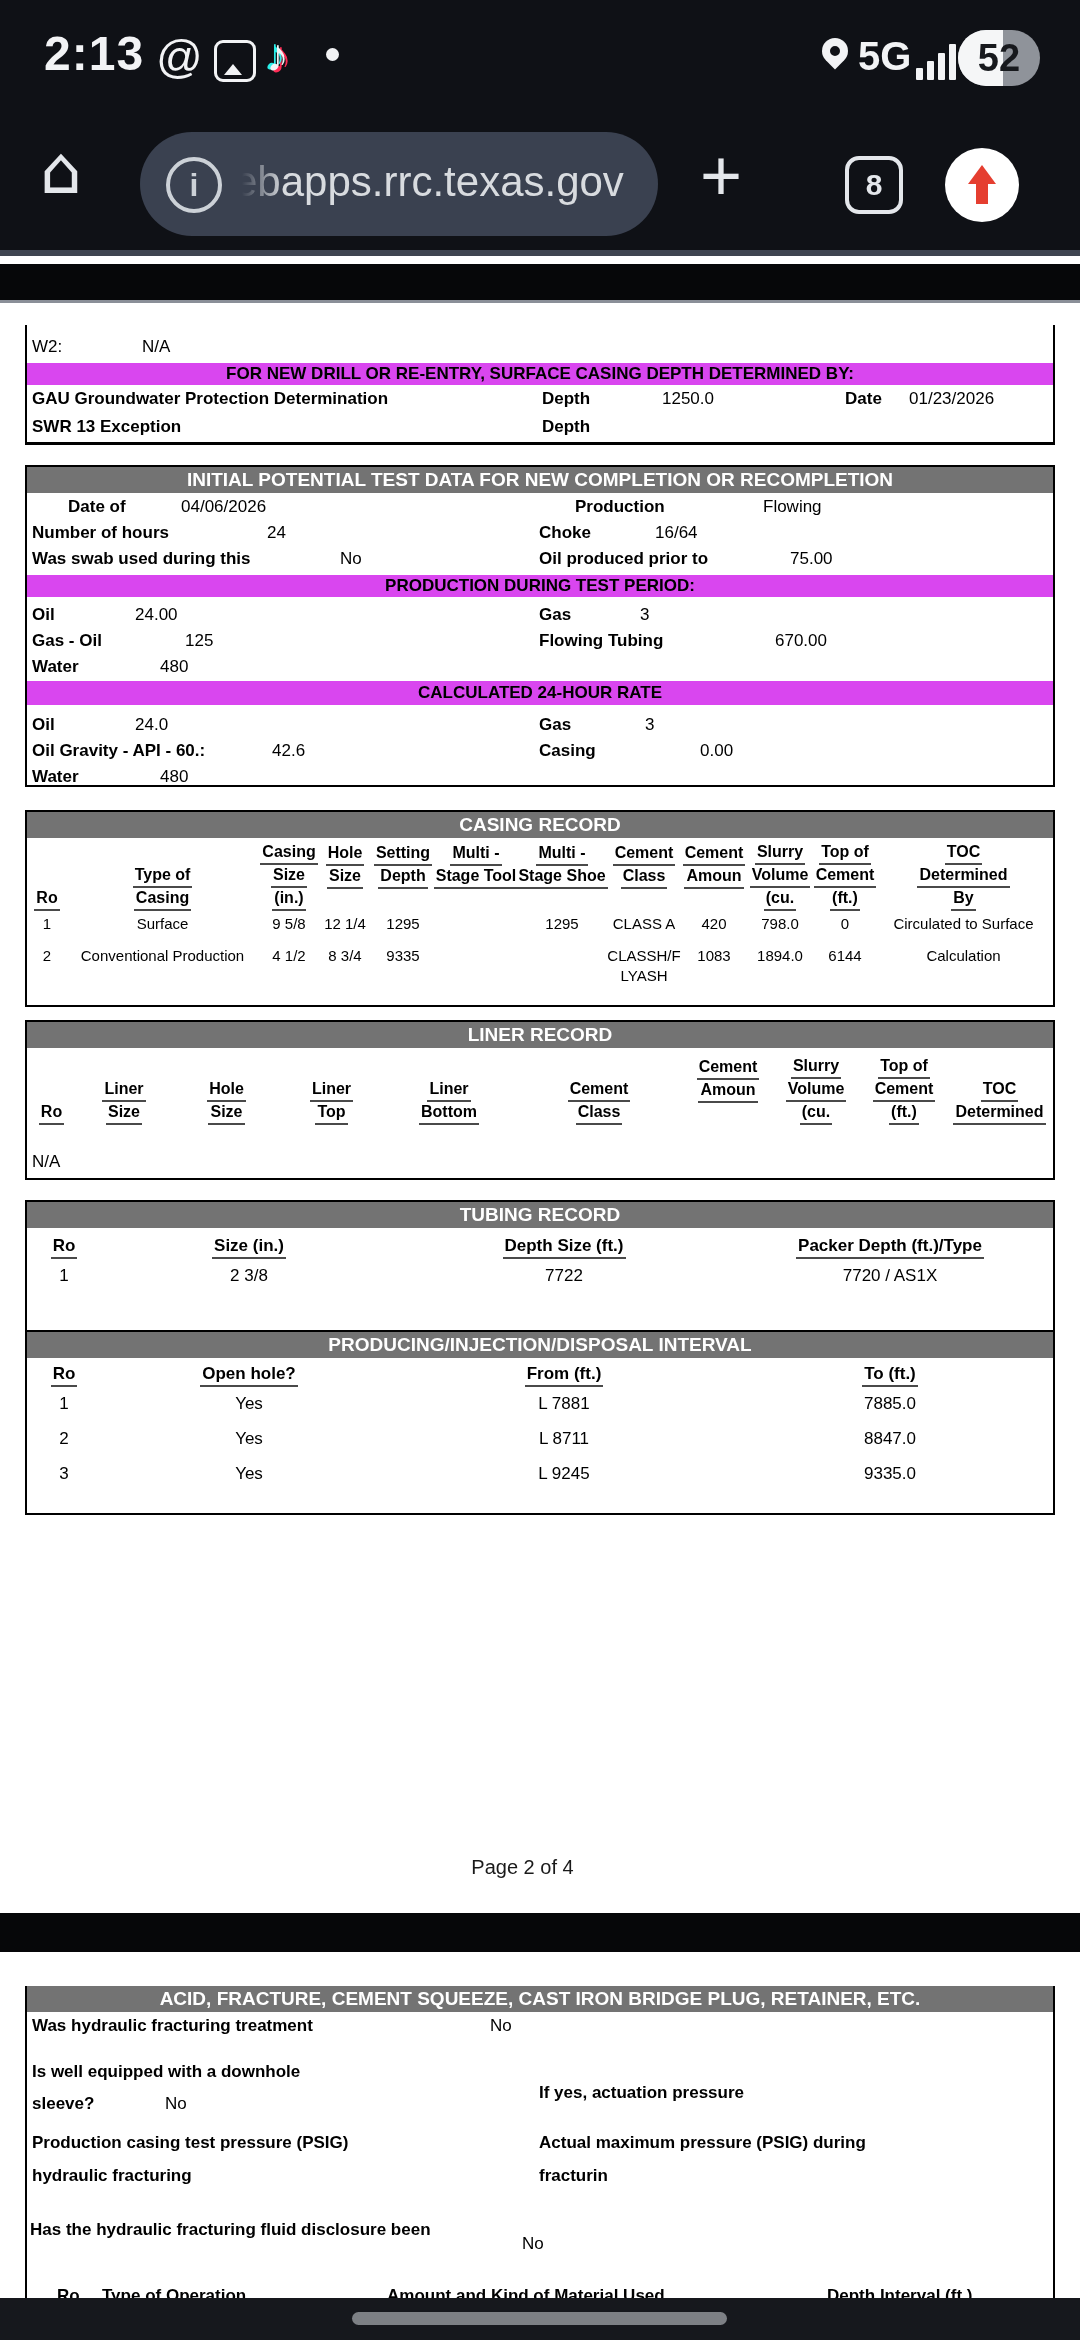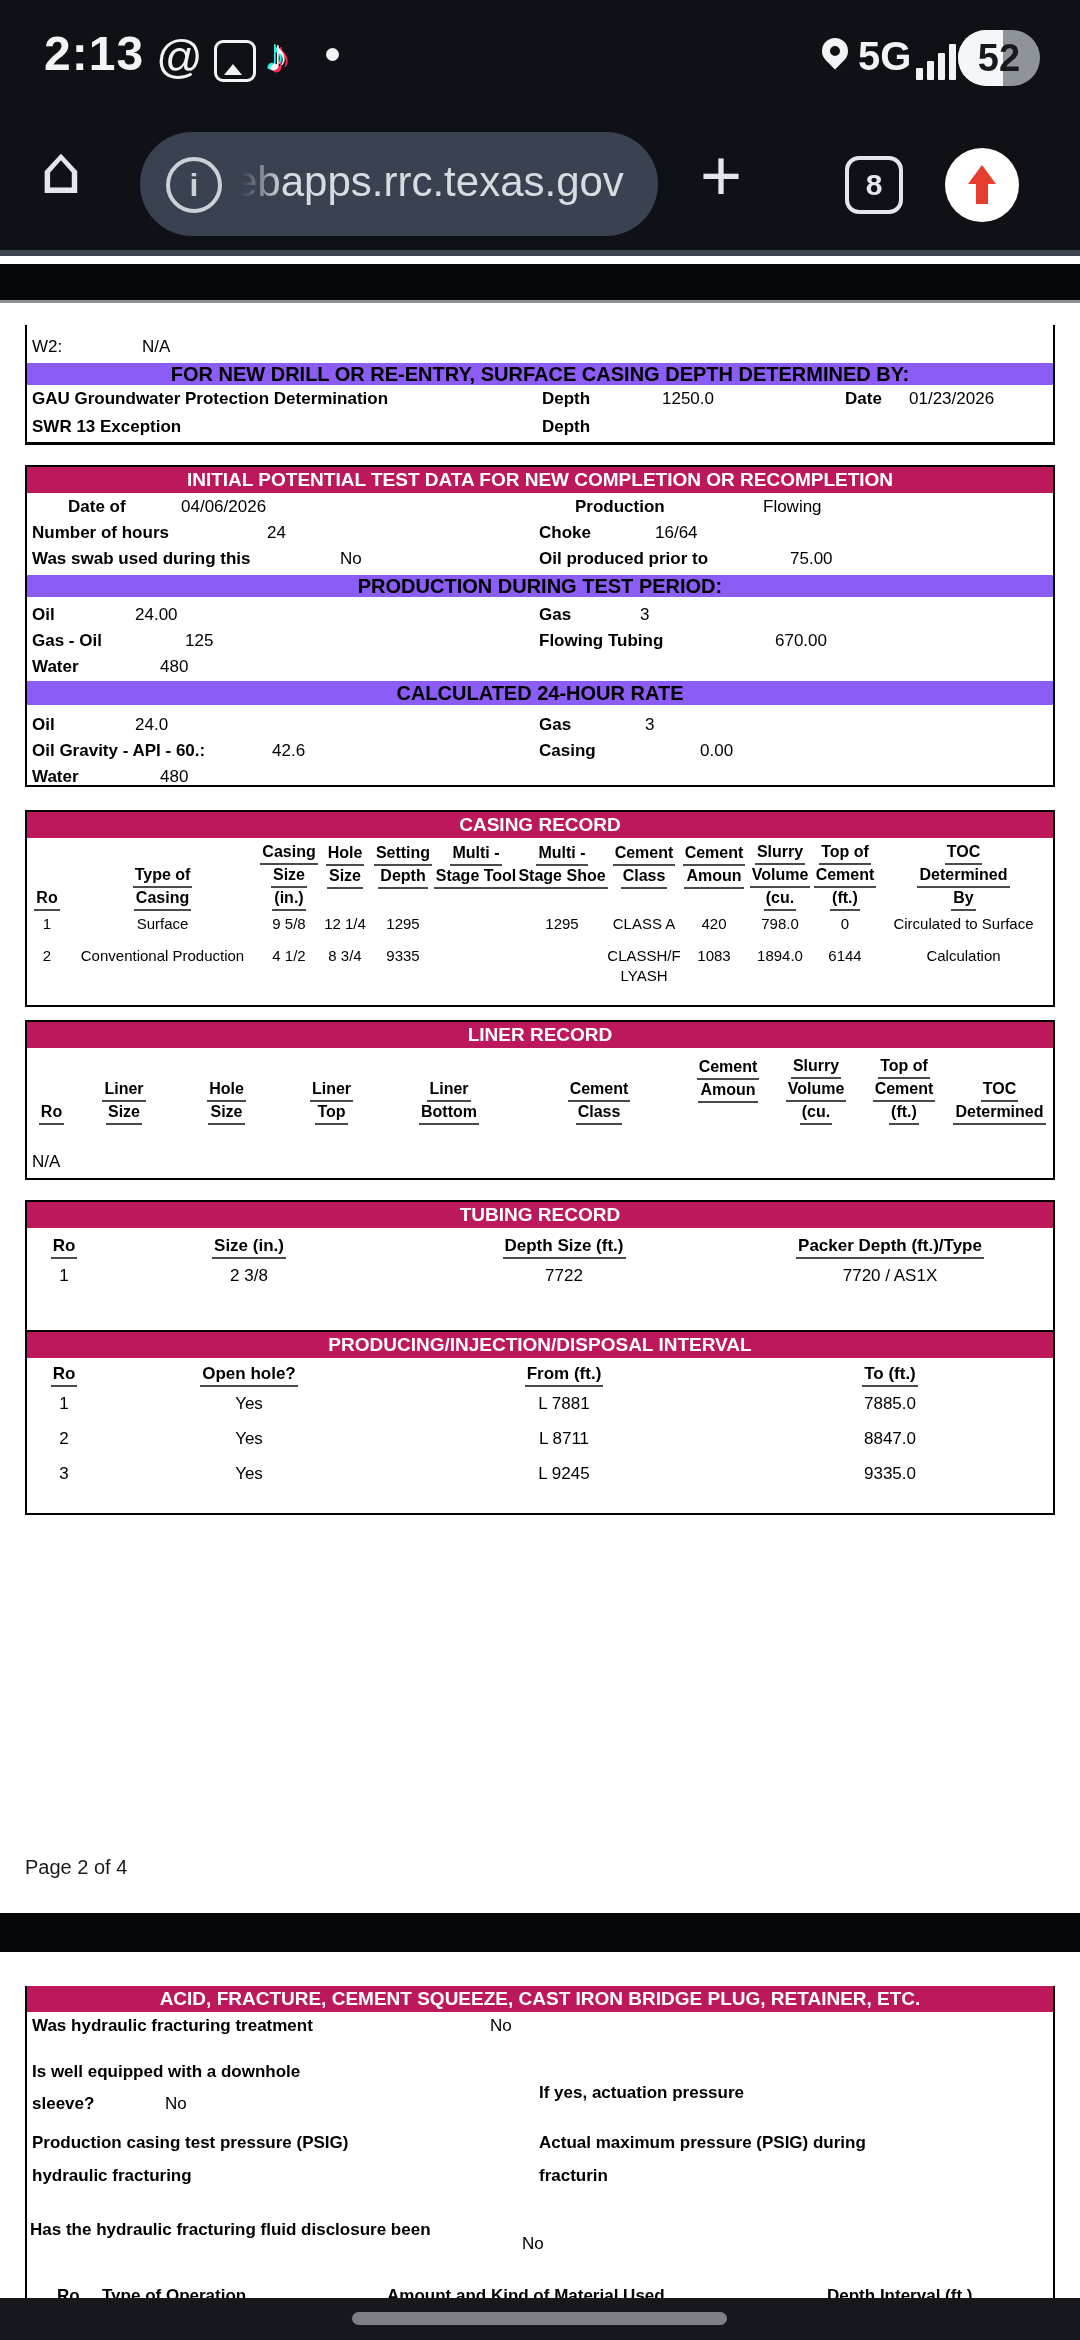--- a/index.html
+++ b/index.html
@@ -51,34 +51,34 @@
   .gray-line{position:absolute;top:300px;left:0;width:1080px;height:3px;background:#8a8f98;}
   .black-band2{position:absolute;top:1913px;left:0;width:1080px;height:39px;background:#060709;}
 
   
   .doc{color:#000;}
   .box{position:absolute;left:25px;width:1030px;background:#fff;box-sizing:border-box;}
   .lbl{font-size:17px;font-weight:700;white-space:nowrap;}
   .val{font-size:17px;font-weight:400;white-space:nowrap;}
   .frow{position:absolute;left:0;width:100%;height:24px;}
   .frow span{position:absolute;top:0;}
-  .navy{background:#be185d;color:#fff;font-size:19px;font-weight:700;text-align:center;
+  .navy{background:#737373;color:#fff;font-size:19px;font-weight:700;text-align:center;
     height:26px;line-height:26px;width:100%;}
-  .grayband{background:#8b5cf6;color:#000;font-size:20px;font-weight:700;text-align:center;
+  .grayband{background:#d946ef;color:#000;font-size:17px;font-weight:700;text-align:center;
     height:22px;line-height:22px;position:absolute;left:0;width:100%;}
 
   .box-w2{top:325px;height:120px;border-left:2px solid #000;border-right:2px solid #000;border-bottom:3px solid #000;}
   .box-ipt{top:465px;height:322px;border:2px solid #000;}
   .box-cas{top:810px;height:197px;border:2px solid #000;}
   .box-lin{top:1020px;height:160px;border:2px solid #000;}
   .box-tub{top:1200px;height:148px;border:2px solid #000;}
   .box-int{top:1330px;height:185px;border:2px solid #000;}
   .box-acid{top:1986px;height:316px;border-left:2px solid #000;border-right:2px solid #000;}
 
-  .page-label{position:absolute;top:1856px;left:25px;width:995px;text-align:left;font-size:20px;color:#1a1a1a;}
+  .page-label{position:absolute;top:1856px;left:25px;width:995px;text-align:center;font-size:20px;color:#1a1a1a;}
 
   
   .grid{display:grid;position:absolute;left:2px;width:1022px;}
   .cas-cols{grid-template-columns:36px 195px 58px 54px 62px 84px 88px 76px 64px 68px 62px 1fr;}
   .lin-cols{grid-template-columns:45px 100px 105px 105px 130px 170px 88px 88px 88px 1fr;}
   .tub-cols{grid-template-columns:70px 300px 330px 1fr;}
   .hcol{display:flex;flex-direction:column;justify-content:flex-end;align-items:center;}
   .lift{padding-bottom:22px;}
   .uw{display:inline-block;font-size:16px;font-weight:700;line-height:20px;border-bottom:2px solid #4a4a4a;
     padding:0 2px 1px;white-space:nowrap;}

